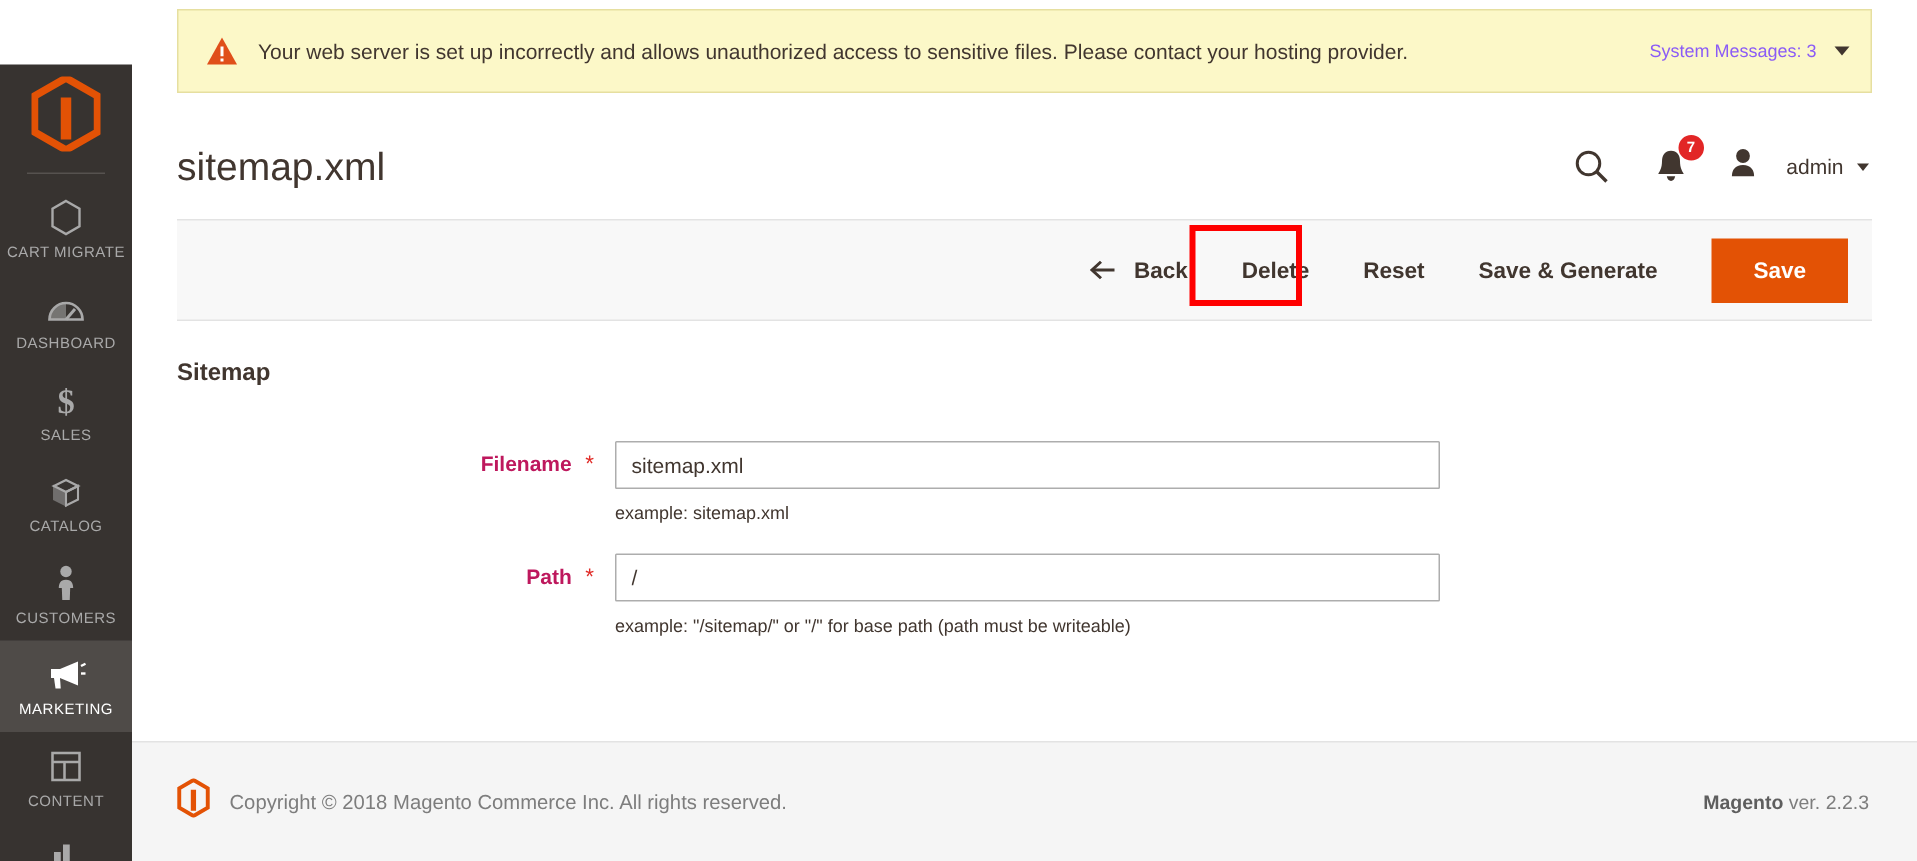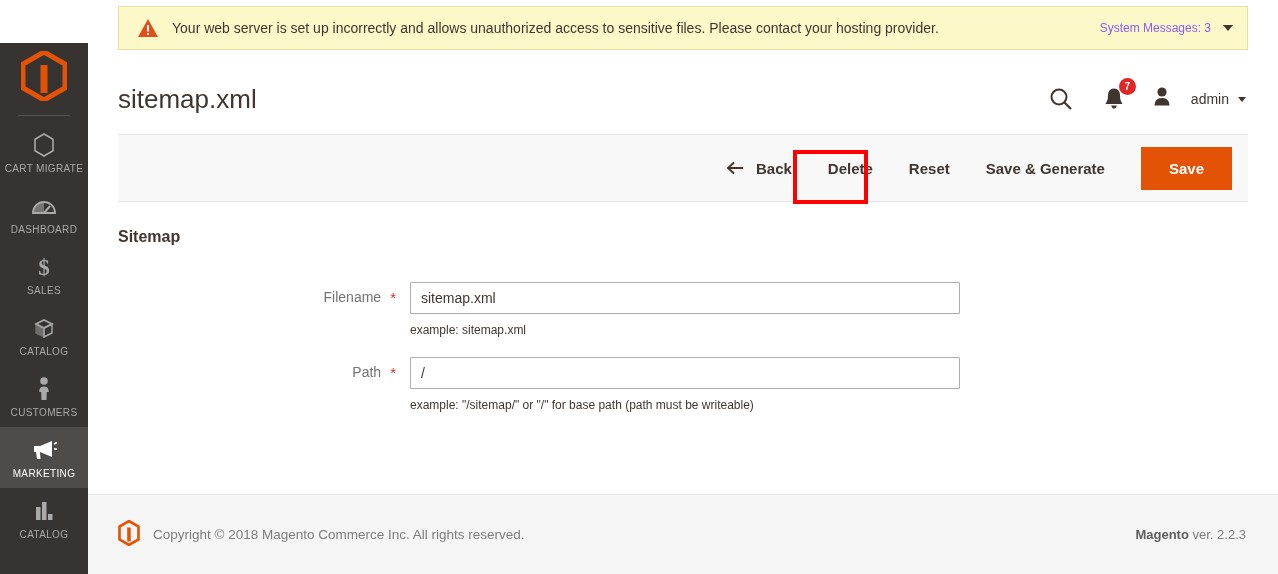--- a/index.html
+++ b/index.html
@@ -80,21 +80,21 @@
     position: relative;
     overflow: hidden;
   }
 
   
   .banner-wrap { padding: 6px 30px 0 30px; }
   .banner {
     background: #fdf0d5;
     background: #fcf8c8;
     border: 1px solid #e6dfa0;
-    height: 44px;
+    height: 56px;
     display: flex;
     align-items: center;
     padding: 0 14px 0 18px;
     position: relative;
   }
   .banner-icon { margin-right: 13px; display:flex; align-items:center; }
   .banner-text {
     font-size: 14px;
     color: #41362f;
     flex: 1;
@@ -250,22 +250,22 @@
     width: 278px;
     min-width: 278px;
     display: flex;
     align-items: center;
     justify-content: flex-end;
     padding-top: 7px;
     padding-right: 0;
   }
   .field-label {
     font-size: 14px;
-    color: #737373;
-    font-weight: normal;
+    color: #be185d;
+    font-weight: bold;
     font-family: "Liberation Sans", sans-serif;
     text-align: center;
   }
   .req-star {
     color: #e02b27;
     font-size: 15px;
     margin-left: 9px;
     line-height: 1;
   }
   .field-control { padding-left: 14px; }
@@ -396,20 +396,30 @@
           <path d="M10 8 L22 3 L22 19 L10 14 Z" fill="#ffffff"></path>
           <rect x="4" y="8" width="6" height="6" fill="#ffffff"></rect>
           <path d="M6 14 L10 14 L10.5 21 L7 21 Z" fill="#ffffff"></path>
           <line x1="24" y1="6" x2="27" y2="4.5" stroke="#ffffff" stroke-width="1.6"></line>
           <line x1="24" y1="11" x2="27" y2="11" stroke="#ffffff" stroke-width="1.6"></line>
         </svg>
       </span>
       <span class="nav-label">MARKETING</span>
     </div>
 
+    <div class="nav-item">
+      <span class="nav-icon">
+        <svg width="24" height="24" viewBox="0 0 24 24">
+          <rect x="3" y="3" width="18" height="18" fill="none" stroke="#a9a9a9" stroke-width="1.7"></rect>
+          <line x1="3" y1="9" x2="21" y2="9" stroke="#a9a9a9" stroke-width="1.7"></line>
+          <line x1="11" y1="9" x2="11" y2="21" stroke="#a9a9a9" stroke-width="1.7"></line>
+        </svg>
+      </span>
+      <span class="nav-label">CONTENT</span>
+    </div>
 
     <div class="nav-item">
       <span class="nav-icon">
         <svg width="24" height="24" viewBox="0 0 24 24">
           <rect x="4" y="8" width="4.5" height="13" fill="#a9a9a9"></rect>
           <rect x="10" y="3" width="4.5" height="18" fill="#a9a9a9"></rect>
           <rect x="16" y="15" width="4.5" height="6" fill="#a9a9a9"></rect>
         </svg>
       </span>
       <span class="nav-label">CATALOG</span>

